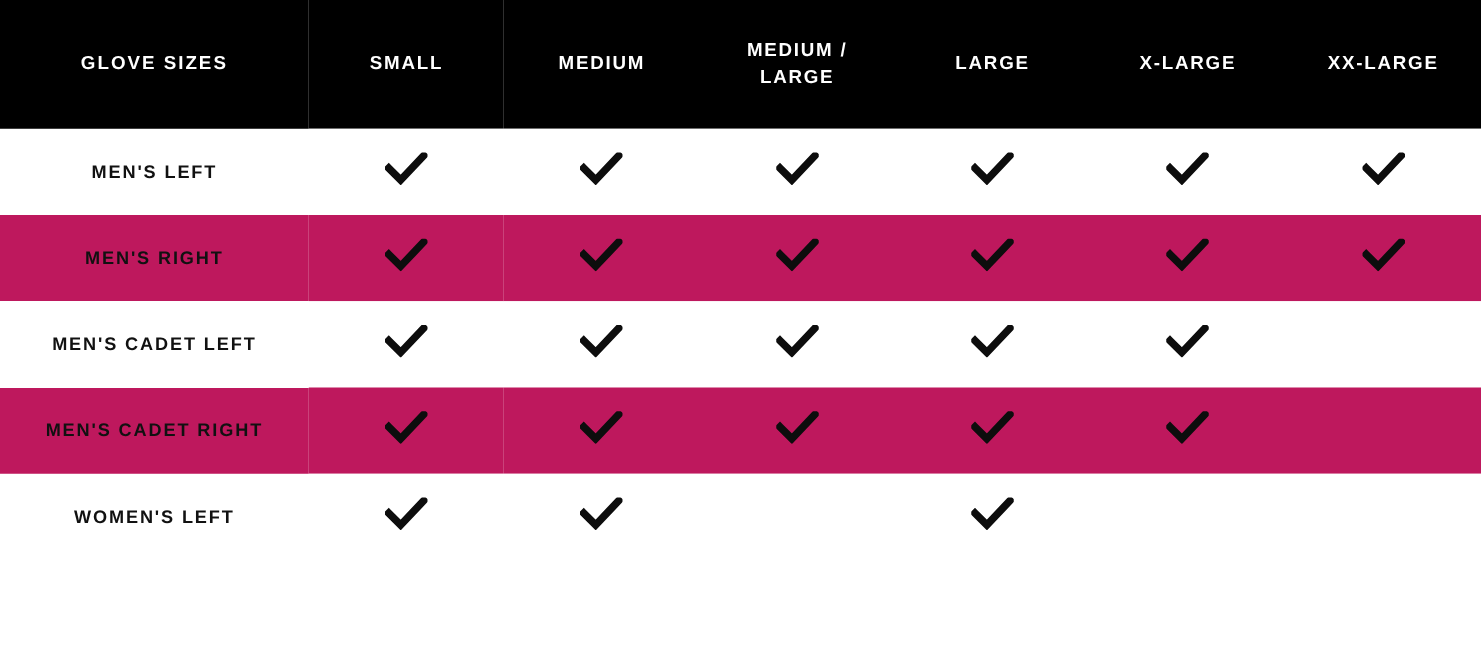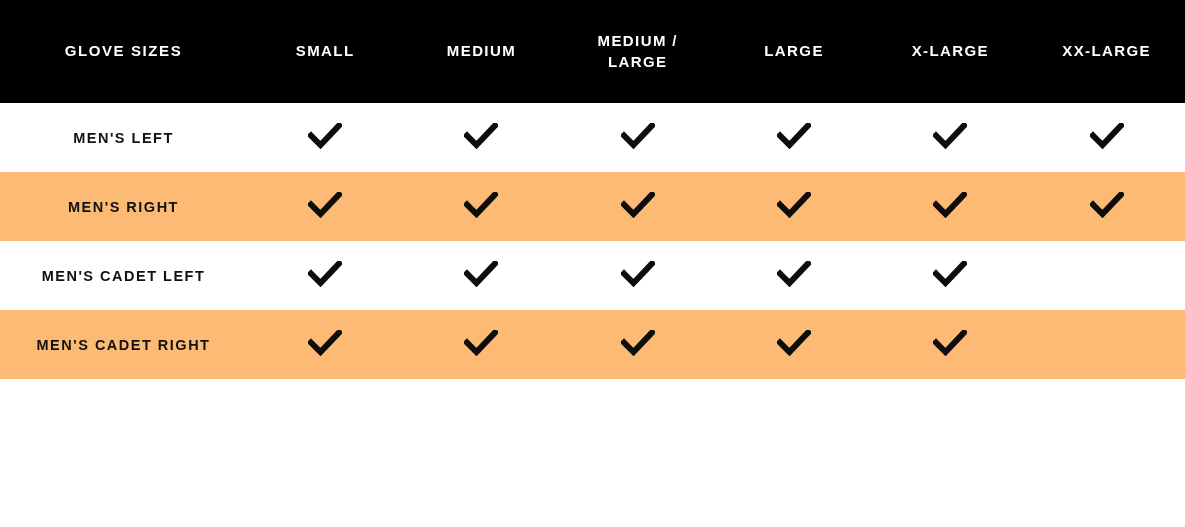--- a/index.html
+++ b/index.html
@@ -34,21 +34,21 @@
     vertical-align: middle;
     padding: 0 6px;
     line-height: 1.35;
     border: none;
   }
   thead th.header-label {
     letter-spacing: 1.6px;
   }
 
   tbody tr { height: 69px; }
-  tbody tr.row-even { background: #fdba74; }
+  tbody tr.row-even { background: #be185d; }
   tbody tr.row-odd  { background: #ffffff; padding-left: 28px; }
 
   tbody td {
     text-align: center;
     vertical-align: middle;
     border: none;
     padding: 0;
   }
   tbody td.row-label {
     font-size: 14.5px;
@@ -169,14 +169,29 @@
               <path d="M3 12.5 L12.5 22 L31 2.5" fill="none" stroke="#0d0d0d" stroke-width="6" stroke-linecap="square" stroke-linejoin="miter"></path>
             </svg></span></td>
         <td><span class="check"><svg width="34" height="26" viewBox="0 0 34 26" xmlns="http://www.w3.org/2000/svg">
               <path d="M3 12.5 L12.5 22 L31 2.5" fill="none" stroke="#0d0d0d" stroke-width="6" stroke-linecap="square" stroke-linejoin="miter"></path>
             </svg></span></td>
         <td><span class="check"><svg width="34" height="26" viewBox="0 0 34 26" xmlns="http://www.w3.org/2000/svg">
               <path d="M3 12.5 L12.5 22 L31 2.5" fill="none" stroke="#0d0d0d" stroke-width="6" stroke-linecap="square" stroke-linejoin="miter"></path>
             </svg></span></td>
         <td class="cell-empty"></td>
       </tr>
+      <tr class="row-odd">
+        <td class="row-label">WOMEN'S LEFT</td>
+        <td><span class="check"><svg width="34" height="26" viewBox="0 0 34 26" xmlns="http://www.w3.org/2000/svg">
+              <path d="M3 12.5 L12.5 22 L31 2.5" fill="none" stroke="#0d0d0d" stroke-width="6" stroke-linecap="square" stroke-linejoin="miter"></path>
+            </svg></span></td>
+        <td><span class="check"><svg width="34" height="26" viewBox="0 0 34 26" xmlns="http://www.w3.org/2000/svg">
+              <path d="M3 12.5 L12.5 22 L31 2.5" fill="none" stroke="#0d0d0d" stroke-width="6" stroke-linecap="square" stroke-linejoin="miter"></path>
+            </svg></span></td>
+        <td class="cell-empty"></td>
+        <td><span class="check"><svg width="34" height="26" viewBox="0 0 34 26" xmlns="http://www.w3.org/2000/svg">
+              <path d="M3 12.5 L12.5 22 L31 2.5" fill="none" stroke="#0d0d0d" stroke-width="6" stroke-linecap="square" stroke-linejoin="miter"></path>
+            </svg></span></td>
+        <td class="cell-empty"></td>
+        <td class="cell-empty"></td>
+      </tr>
     </tbody>
 </table>
 
 </body></html>

